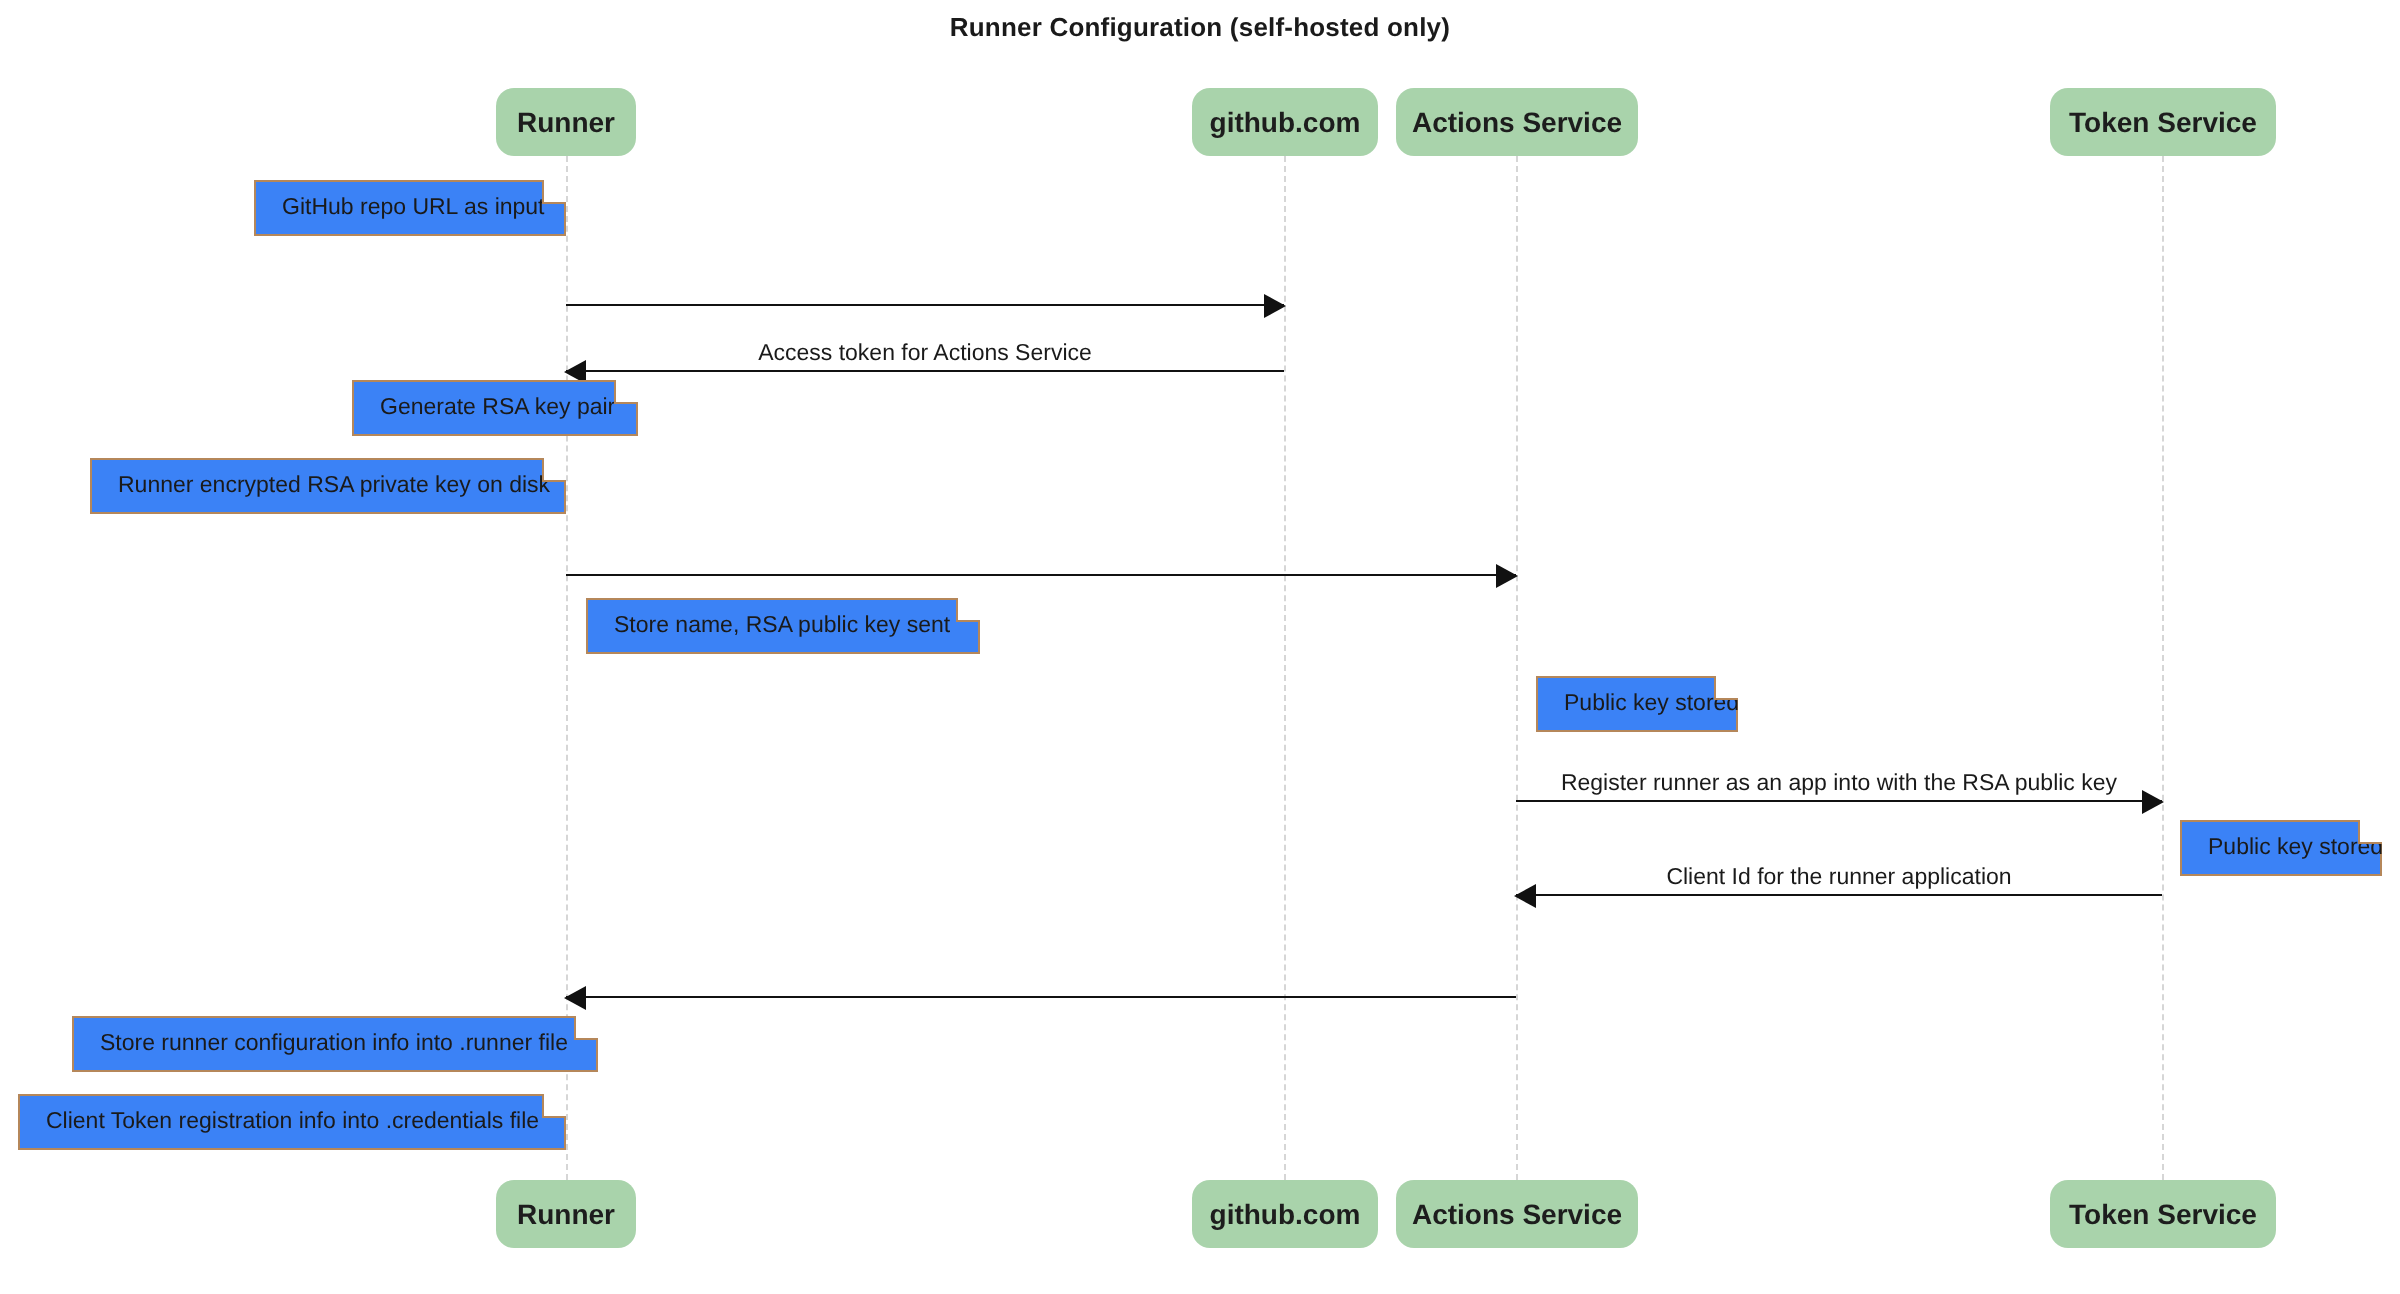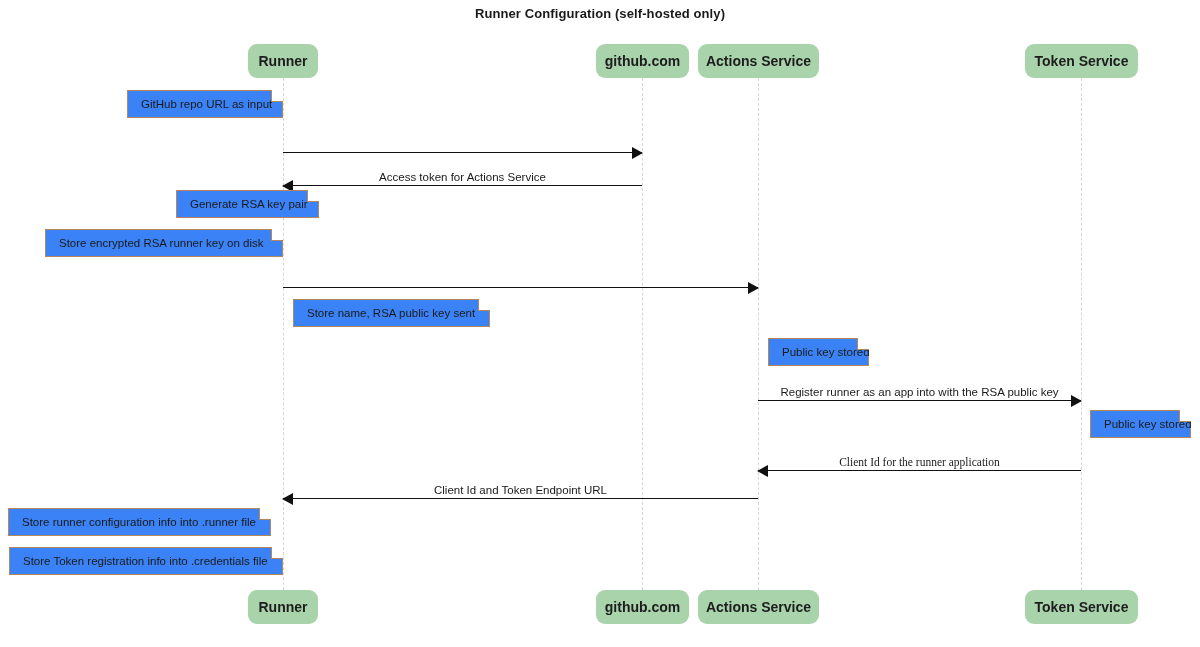--- a/index.html
+++ b/index.html
@@ -160,59 +160,58 @@
       </div>
       <div class="message to-right" style="left: 283px; width: 475px; top: 262px;">
         <div class="line"></div>
         <div class="head"></div>
       </div>
       <div class="message to-right" style="left: 758px; width: 323px; top: 375px;">
         <div class="label">Register runner as an app into with the RSA public key</div>
         <div class="line"></div>
         <div class="head"></div>
       </div>
-      <div class="message to-left" style="left: 758px; width: 323px; top: 445px; font-family: Liberation Serif, serif;">
+      <div class="message to-left" style="left: 758px; width: 323px; top: 422px;">
         <div class="label">Client Id for the runner application</div>
         <div class="line"></div>
         <div class="head"></div>
       </div>
       <div class="message to-left" style="left: 283px; width: 475px; top: 473px;">
-        <div class="label">Client Id and Token Endpoint URL</div>
         <div class="line"></div>
         <div class="head"></div>
       </div>
     </div>
   <div id="notes">
       <div class="note" style="left: 127px; top: 90px; width: 156px;">
         <span>GitHub repo URL as input</span>
         <span class="fold"></span>
       </div>
       <div class="note" style="left: 152px; top: 190px; width: 143px; margin-left: 24px;">
         <span>Generate RSA key pair</span>
         <span class="fold"></span>
       </div>
       <div class="note" style="left: 45px; top: 229px; width: 238px;">
-        <span>Store encrypted RSA runner key on disk</span>
+        <span>Runner encrypted RSA private key on disk</span>
         <span class="fold"></span>
       </div>
       <div class="note" style="left: 293px; top: 299px; width: 197px;">
         <span>Store name, RSA public key sent</span>
         <span class="fold"></span>
       </div>
       <div class="note" style="left: 768px; top: 338px; width: 101px;">
         <span>Public key stored</span>
         <span class="fold"></span>
       </div>
       <div class="note" style="left: 1090px; top: 410px; width: 101px;">
         <span>Public key stored</span>
         <span class="fold"></span>
       </div>
-      <div class="note" style="left: 8px; top: 508px; width: 263px;">
+      <div class="note" style="left: 36px; top: 508px; width: 263px;">
         <span>Store runner configuration info into .runner file</span>
         <span class="fold"></span>
       </div>
       <div class="note" style="left: 9px; top: 547px; width: 274px;">
-        <span>Store Token registration info into .credentials file</span>
+        <span>Client Token registration info into .credentials file</span>
         <span class="fold"></span>
       </div>
     </div>
 
 </div>
 
 </body></html>

